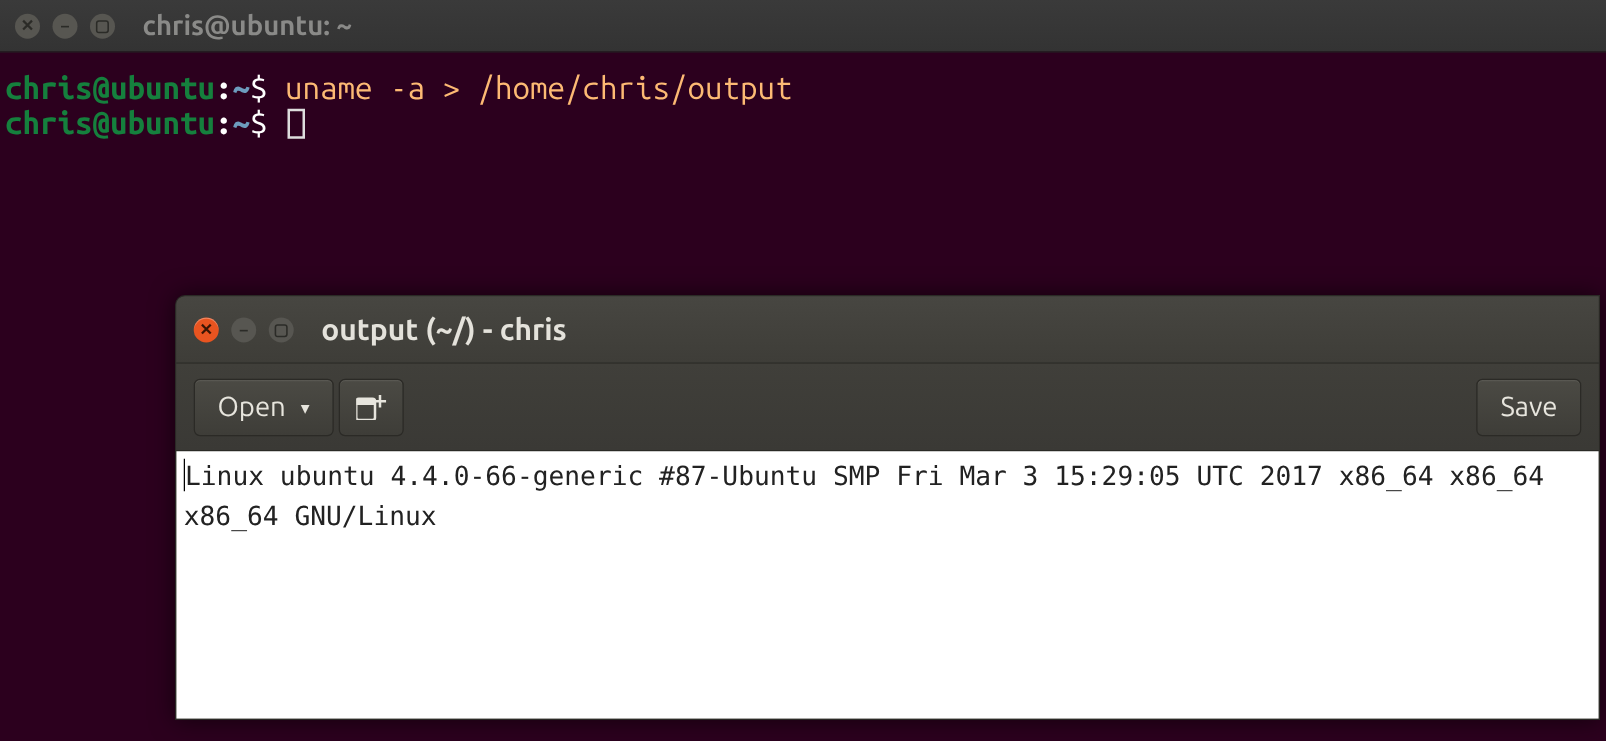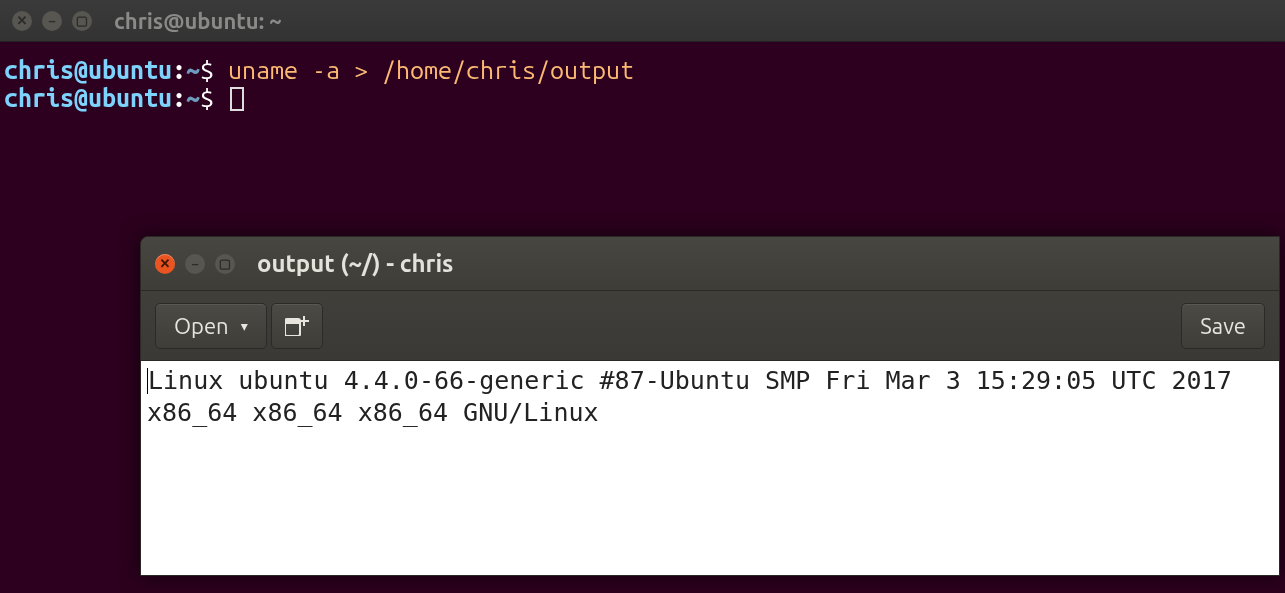--- a/index.html
+++ b/index.html
@@ -42,21 +42,21 @@
   .btn-min-dim   { background: #575651; color:#2b2b27; }
   .btn-max-dim   { background: #575651; color:#2b2b27; }
   .term-title-text { margin-left: 12px; }
   .term-body {
     padding: 14px 4px;
     font-size: 25px;
     line-height: 28px;
     color: #fff;
     white-space: pre;
   }
-  .p-user { color: #7dd3fc; font-weight: bold; }
+  .p-user { color: #15803d; font-weight: bold; }
   .p-colon { color: #ffffff; font-weight: bold; }
   .p-path { color: #6d9cbe; font-weight: bold; }
   .p-dollar { color: #ffffff; }
   .p-cmd  { color: #fdba74; }
   .cursor {
     display: inline-block;
     width: 14px; height: 24px;
     border: 2px solid #ddd;
     background: transparent;
     vertical-align: -4px;
@@ -120,21 +120,21 @@
   }
   .tb-newtab {
     width: 52px;
     padding:0;
   }
   .tb-spacer { flex: 1; }
   .gedit-text {
     background: #fff;
     color: #222;
     font-family: "DejaVu Sans Mono","Ubuntu Mono",monospace;
-    font-size: 25px;
+    font-size: 21px;
     line-height: 32px;
     padding: 4px 6px;
     height: calc(100% - 124px);
     white-space: pre-wrap;
     overflow:hidden;
   }
   .text-cursor{
     display:inline-block;
     width:1px; height:26px;
     background:#000;

